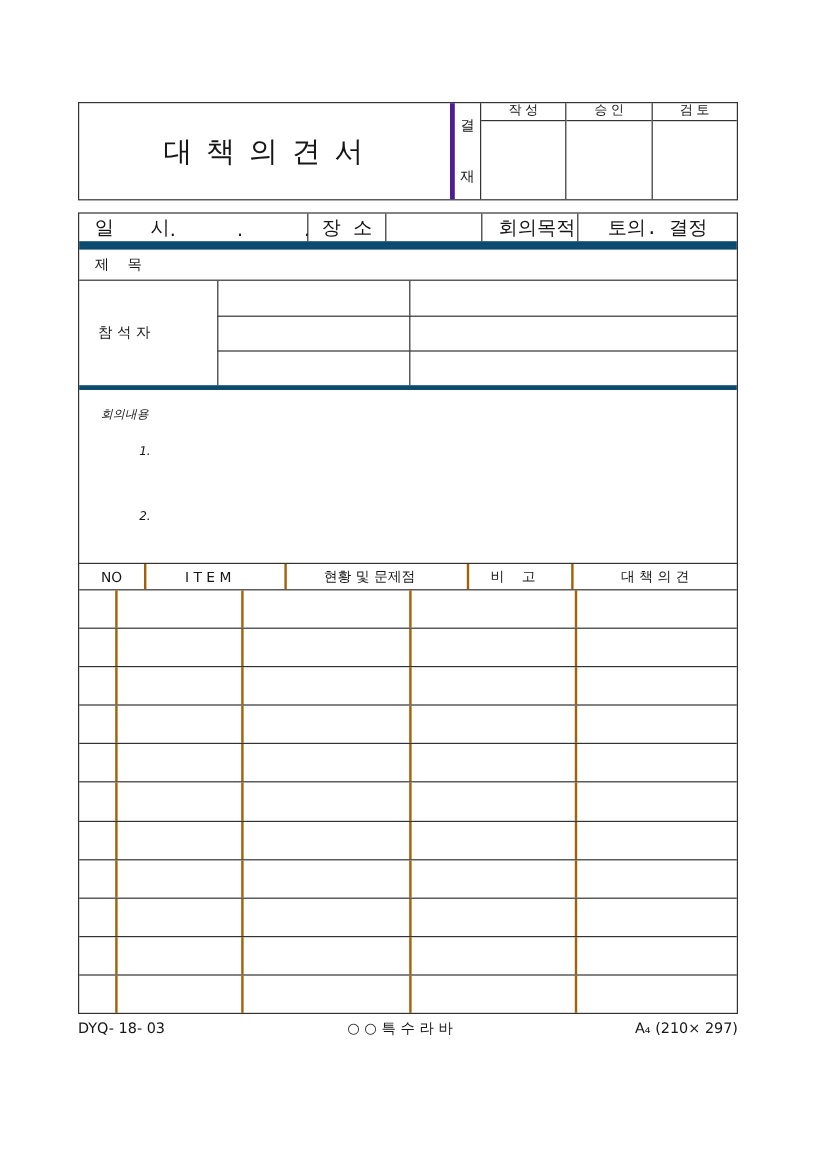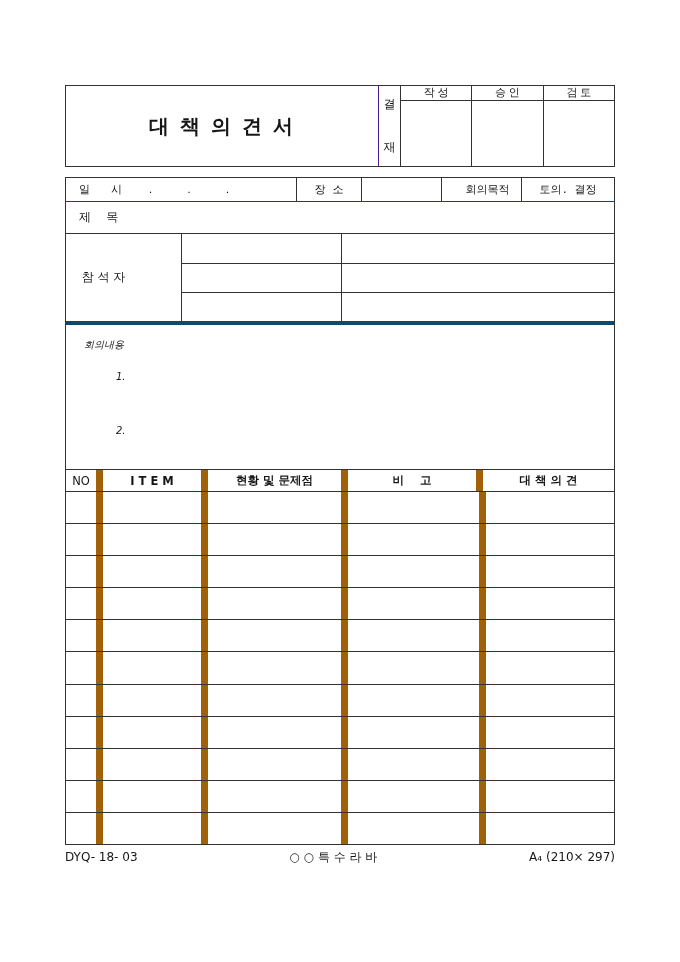--- a/index.html
+++ b/index.html
@@ -15,23 +15,23 @@
   }
 
   
   .header-block {
     position: absolute; left: 65px; top: 85px;
     width: 550px; height: 82px;
     border: 1px solid #333;
     display: flex; background: #fff;
   }
   .title-cell {
-    width: 313px; border-right: 1px solid #4c1d95;
+    width: 313px; border-right: 4px solid #4c1d95;
     display: flex; align-items: center; justify-content: center;
-    font-size: 20px; font-weight: bold; letter-spacing: 2px; white-space: pre;
+    font-size: 24px; font-weight: normal; letter-spacing: 2px; white-space: pre;
   }
   .stamp-col {
     width: 22px; border-right: 1px solid #333;
     display: flex; flex-direction: column; align-items: center; justify-content: space-between;
     padding: 10px 0; font-size: 12px;
   }
   .approval-grid { flex: 1; display: flex; }
   .appr-col { flex: 1; display: flex; flex-direction: column; font-family: Liberation Serif, serif; }
   .appr-col + .appr-col { border-left: 1px solid #333; }
   .appr-head {
@@ -39,33 +39,33 @@
     font-size: 11px; line-height: 13px; text-align: center; white-space: pre;
   }
   .appr-body { flex: 1; }
 
   
   .main-table {
     position: absolute; left: 65px; top: 177px;
     width: 550px; border: 1px solid #333; background: #fff;
   }
   .row { display: flex; align-items: stretch; }
-  .cell { display: flex; align-items: center; white-space: pre; font-size: 11px; }
+  .cell { display: flex; align-items: flex-end; white-space: pre; font-size: 16px; }
   .cell + .cell { border-left: 1px solid #333; }
 
   .meta-row { height: 23px; }
   .c-datetime { width: 190px; }
   .c-datetime .lbl { padding-left: 13px; }
   .c-datetime .val { flex: 1; text-align: center; }
-  .c-place-label { width: 65px; justify-content: center; margin-left: 40px; }
+  .c-place-label { width: 65px; justify-content: center; }
   .c-place-value { width: 80px; }
   .c-purpose-label { width: 80px; justify-content: center; padding-left: 12px; }
   .c-purpose-value { flex: 1; justify-content: center; font-family: Liberation Mono, monospace; }
 
-  .subject-row { height: 32px; border-top: 1px solid #0c4a6e; }
+  .subject-row { height: 32px; border-top: 7px solid #0c4a6e; }
   .subject-row .lbl { display: flex; align-items: center; padding-left: 13px; font-size: 12px; white-space: pre; }
   .subject-row .val { flex: 1; height: 100%; }
 
   .attendees { height: 88px; border-top: 1px solid #333; display: flex; gap: 40px; }
   .att-label {
     width: 75px; display: flex; align-items: center; justify-content: center;
     font-size: 12px; white-space: pre;
   }
   .att-grid {
     flex: 1; display: grid;
@@ -83,23 +83,23 @@
   
   .item-table {
     position: absolute; left: 65px; top: 470px;
     width: 550px; height: 375px;
     border: 1px solid #333; border-top: none;
     display: flex; flex-direction: column; background: #fff;
   }
   .it-header { display: flex; height: 22px; border-bottom: 1px solid #333; }
   .it-hcell {
     display: flex; align-items: center; justify-content: center;
-    font-size: 11.5px; white-space: pre;
-  }
-  .it-hcell + .it-hcell, .it-cell + .it-cell { border-left: 7px solid #a16207; font-weight: bold; }
+    font-size: 11.5px; white-space: pre; margin-left: 12px;
+  }
+  .it-hcell + .it-hcell, .it-cell + .it-cell { border-left: 2px solid #a16207; }
   .it-body { flex: 1; display: flex; flex-direction: column; }
   .it-row { flex: 1; display: flex; }
   .it-row + .it-row { border-top: 1px solid #333; }
   .col0 { width: 30px; }
   .col1 { width: 105px; }
   .col2 { width: 140px; }
   .col3 { width: 138px; }
   .col4 { flex: 1; }
 
   

